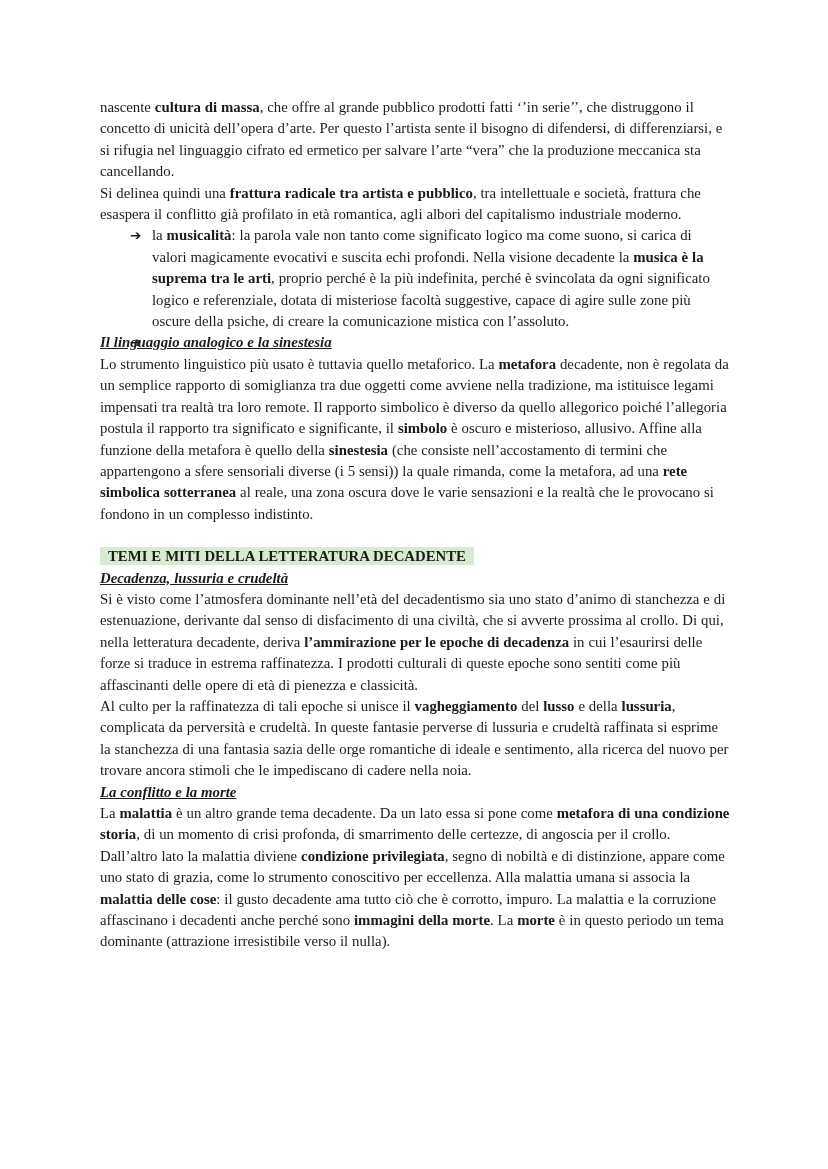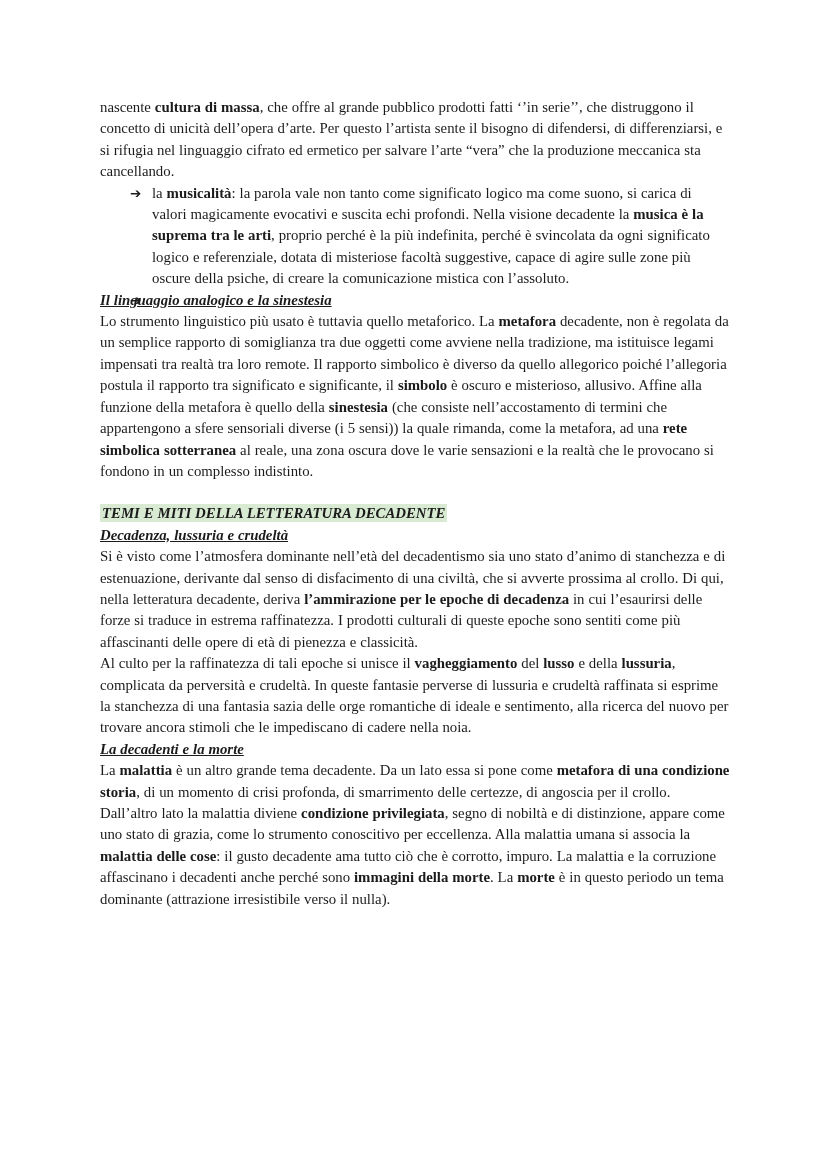--- a/index.html
+++ b/index.html
@@ -28,45 +28,45 @@
     font-weight: bold;
     font-style: italic;
     text-decoration: underline;
   }
   .block.section {
     margin-top: 21px;
     font-weight: bold;
   }
   .block.section .hl {
     background: #d9ead3;
-    padding: 1px 2px;
-    font-style: italic;
+    padding: 1px 8px;
   }
   .block.bullet {
     position: relative;
     padding-left: 52px;
   }
   .block.bullet .arrow {
     position: absolute;
     left: 30px;
     top: 0;
     font-size: 13.5px;
   }
   .b { font-weight: bold; }
 </style>
 </head>
 <body>
 
 <main class="page">
   <div>
       <div class="block p"><span>nascente </span><span class="b">cultura di massa</span><span>, che offre al grande pubblico prodotti fatti ‘’in serie’’, che distruggono il concetto di unicità dell’opera d’arte. Per questo l’artista sente il bisogno di difendersi, di differenziarsi, e si rifugia nel linguaggio cifrato ed ermetico per salvare l’arte “vera” che la produzione meccanica sta cancellando.</span></div>
+      <div class="block p"><span>Si delinea quindi una </span><span class="b">frattura radicale tra artista e pubblico</span><span>, tra intellettuale e società, frattura che esaspera il conflitto già profilato in età romantica, agli albori del capitalismo industriale moderno.</span></div>
       <div class="block bullet"><span class="arrow">➔</span><span><span>la </span><span class="b">musicalità</span><span>: la parola vale non tanto come significato logico ma come suono, si carica di valori magicamente evocativi e suscita echi profondi. Nella visione decadente la </span><span class="b">musica è la suprema tra le arti</span><span>, proprio perché è la più indefinita, perché è svincolata da ogni significato logico e referenziale, dotata di misteriose facoltà suggestive, capace di agire sulle zone più oscure della psiche, di creare la comunicazione mistica con l’assoluto.</span></span></div>
       <div class="block bullet"><span class="arrow">➔</span></div>
       <div class="block h"><span>Il linguaggio analogico e la sinestesia</span></div>
       <div class="block p"><span>Lo strumento linguistico più usato è tuttavia quello metaforico. La </span><span class="b">metafora</span><span> decadente, non è regolata da un semplice rapporto di somiglianza tra due oggetti come avviene nella tradizione, ma istituisce legami impensati tra realtà tra loro remote. Il rapporto simbolico è diverso da quello allegorico poiché l’allegoria postula il rapporto tra significato e significante, il </span><span class="b">simbolo</span><span> è oscuro e misterioso, allusivo. Affine alla funzione della metafora è quello della </span><span class="b">sinestesia</span><span> (che consiste nell’accostamento di termini che appartengono a sfere sensoriali diverse (i 5 sensi)) la quale rimanda, come la metafora, ad una </span><span class="b">rete simbolica sotterranea</span><span> al reale, una zona oscura dove le varie sensazioni e la realtà che le provocano si fondono in un complesso indistinto.</span></div>
       <div class="block section"><span class="hl" style="background: rgb(217, 234, 211);"><span>TEMI E MITI DELLA LETTERATURA DECADENTE</span></span></div>
       <div class="block h"><span>Decadenza, lussuria e crudeltà</span></div>
       <div class="block p"><span>Si è visto come l’atmosfera dominante nell’età del decadentismo sia uno stato d’animo di stanchezza e di estenuazione, derivante dal senso di disfacimento di una civiltà, che si avverte prossima al crollo. Di qui, nella letteratura decadente, deriva </span><span class="b">l’ammirazione per le epoche di decadenza</span><span> in cui l’esaurirsi delle forze si traduce in estrema raffinatezza. I prodotti culturali di queste epoche sono sentiti come più affascinanti delle opere di età di pienezza e classicità.</span></div>
       <div class="block p"><span>Al culto per la raffinatezza di tali epoche si unisce il </span><span class="b">vagheggiamento</span><span> del </span><span class="b">lusso</span><span> e della </span><span class="b">lussuria</span><span>, complicata da perversità e crudeltà. In queste fantasie perverse di lussuria e crudeltà raffinata si esprime la stanchezza di una fantasia sazia delle orge romantiche di ideale e sentimento, alla ricerca del nuovo per trovare ancora stimoli che le impediscano di cadere nella noia.</span></div>
-      <div class="block h"><span>La decadenti e la morte</span></div>
+      <div class="block h"><span>La conflitto e la morte</span></div>
       <div class="block p"><span>La </span><span class="b">malattia</span><span> è un altro grande tema decadente. Da un lato essa si pone come </span><span class="b">metafora di una condizione storia</span><span>, di un momento di crisi profonda, di smarrimento delle certezze, di angoscia per il crollo. Dall’altro lato la malattia diviene </span><span class="b">condizione privilegiata</span><span>, segno di nobiltà e di distinzione, appare come uno stato di grazia, come lo strumento conoscitivo per eccellenza. Alla malattia umana si associa la </span><span class="b">malattia delle cose</span><span>: il gusto decadente ama tutto ciò che è corrotto, impuro. La malattia e la corruzione affascinano i decadenti anche perché sono </span><span class="b">immagini della morte</span><span>. La </span><span class="b">morte</span><span> è in questo periodo un tema dominante (attrazione irresistibile verso il nulla).</span></div>
     </div>
 </main>
 
 </body></html>

